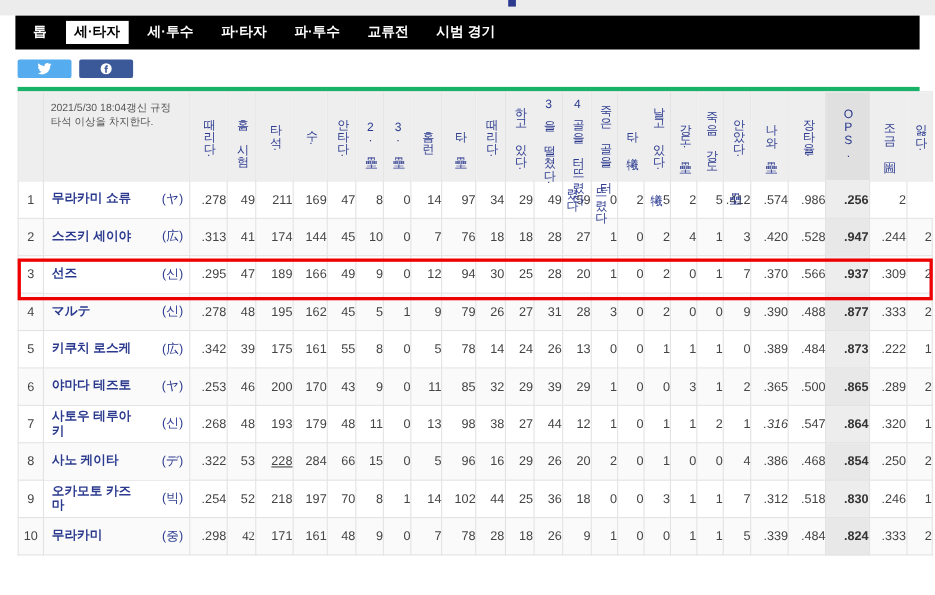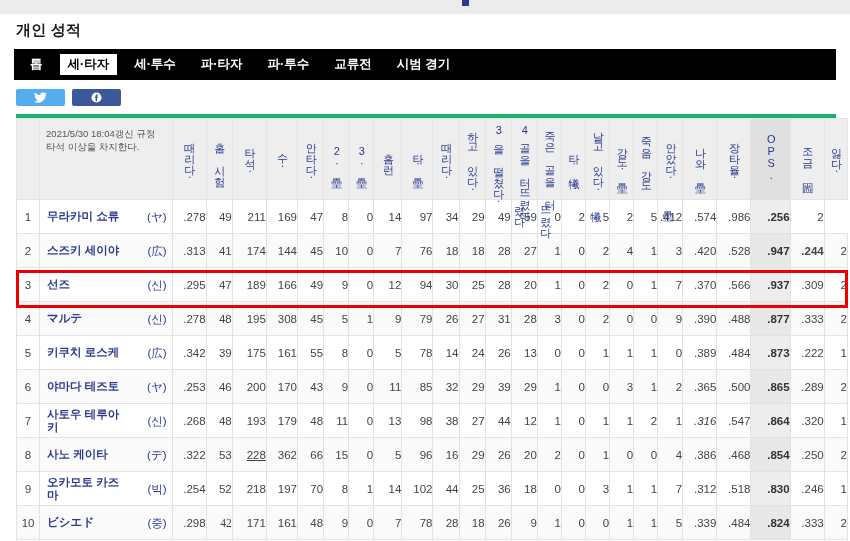--- a/index.html
+++ b/index.html
@@ -201,21 +201,20 @@
 </style>
 </head>
 <body>
 
 <div class="topstrip">
   <div class="blip"></div>
 </div>
 
 <div class="page">
 
-  <div class="page-title">개인 성적</div>
 
   <div class="navbar" id="navbar">
       <div class="tab">톱</div>
       <div class="tab active">세·타자</div>
       <div class="tab">세·투수</div>
       <div class="tab">파·타자</div>
       <div class="tab">파·투수</div>
       <div class="tab">교류전</div>
       <div class="tab">시범 경기</div>
     </div>
@@ -408,21 +407,21 @@
             <td style="width: 25px;">27</td>
             <td style="width: 23px;">1</td>
             <td style="width: 23px;">0</td>
             <td style="width: 23px;">2</td>
             <td style="width: 23px;">4</td>
             <td style="width: 23px;">1</td>
             <td style="width: 24px;">3</td>
             <td style="width: 33px;">.420</td>
             <td style="width: 33px;">.528</td>
             <td class="ops" style="width: 38px;">.947</td>
-            <td style="width: 33px; font-weight: bold;">.244</td>
+            <td style="width: 33px;">.244</td>
             <td style="width: 22px;">2</td>
           </tr>
           <tr>
             <td class="rank" style="width: 22px;">3</td>
             <td class="name" style="width: 120px;"><span class="pname">선즈</span><span class="team">(신)</span></td>
             <td style="width: 33px;">.295</td>
             <td style="width: 25px;">47</td>
             <td style="width: 33px;">189</td>
             <td style="width: 30px;">166</td>
             <td style="width: 25px;">49</td>
@@ -445,21 +444,21 @@
             <td class="ops" style="width: 38px;">.937</td>
             <td style="width: 33px;">.309</td>
             <td style="width: 22px;">2</td>
           </tr>
           <tr>
             <td class="rank" style="width: 22px;">4</td>
             <td class="name" style="width: 120px;"><span class="pname">マルテ</span><span class="team">(신)</span></td>
             <td style="width: 33px;">.278</td>
             <td style="width: 25px;">48</td>
             <td style="width: 33px;">195</td>
-            <td style="width: 30px;">308</td>
+            <td style="width: 30px;">162</td>
             <td style="width: 25px;">45</td>
             <td style="width: 24px;">5</td>
             <td style="width: 24px;">1</td>
             <td style="width: 27px;">9</td>
             <td style="width: 30px;">79</td>
             <td style="width: 25px;">26</td>
             <td style="width: 25px;">27</td>
             <td style="width: 25px;">31</td>
             <td style="width: 25px;">28</td>
             <td style="width: 23px;">3</td>
@@ -557,21 +556,21 @@
             <td class="ops" style="width: 38px;">.864</td>
             <td style="width: 33px;">.320</td>
             <td style="width: 22px;">1</td>
           </tr>
           <tr>
             <td class="rank" style="width: 22px;">8</td>
             <td class="name" style="width: 120px;"><span class="pname">사노 케이타</span><span class="team">(デ)</span></td>
             <td style="width: 33px;">.322</td>
             <td style="width: 25px;">53</td>
             <td style="width: 33px; text-decoration: underline;">228</td>
-            <td style="width: 30px;">362</td>
+            <td style="width: 30px;">284</td>
             <td style="width: 25px;">66</td>
             <td style="width: 24px;">15</td>
             <td style="width: 24px;">0</td>
             <td style="width: 27px;">5</td>
             <td style="width: 30px;">96</td>
             <td style="width: 25px;">16</td>
             <td style="width: 25px;">29</td>
             <td style="width: 25px;">26</td>
             <td style="width: 25px;">20</td>
             <td style="width: 23px;">2</td>
@@ -609,21 +608,21 @@
             <td style="width: 23px;">1</td>
             <td style="width: 24px;">7</td>
             <td style="width: 33px;">.312</td>
             <td style="width: 33px;">.518</td>
             <td class="ops" style="width: 38px;">.830</td>
             <td style="width: 33px;">.246</td>
             <td style="width: 22px;">1</td>
           </tr>
           <tr>
             <td class="rank" style="width: 22px;">10</td>
-            <td class="name" style="width: 120px;"><span class="pname">ビシエド</span><span class="team">(중)</span></td>
+            <td class="name" style="width: 120px;"><span class="pname">무라카미</span><span class="team">(중)</span></td>
             <td style="width: 33px;">.298</td>
             <td style="width: 25px; font-family: Liberation Serif, serif;">42</td>
             <td style="width: 33px;">171</td>
             <td style="width: 30px;">161</td>
             <td style="width: 25px;">48</td>
             <td style="width: 24px;">9</td>
             <td style="width: 24px;">0</td>
             <td style="width: 27px;">7</td>
             <td style="width: 30px;">78</td>
             <td style="width: 25px;">28</td>

